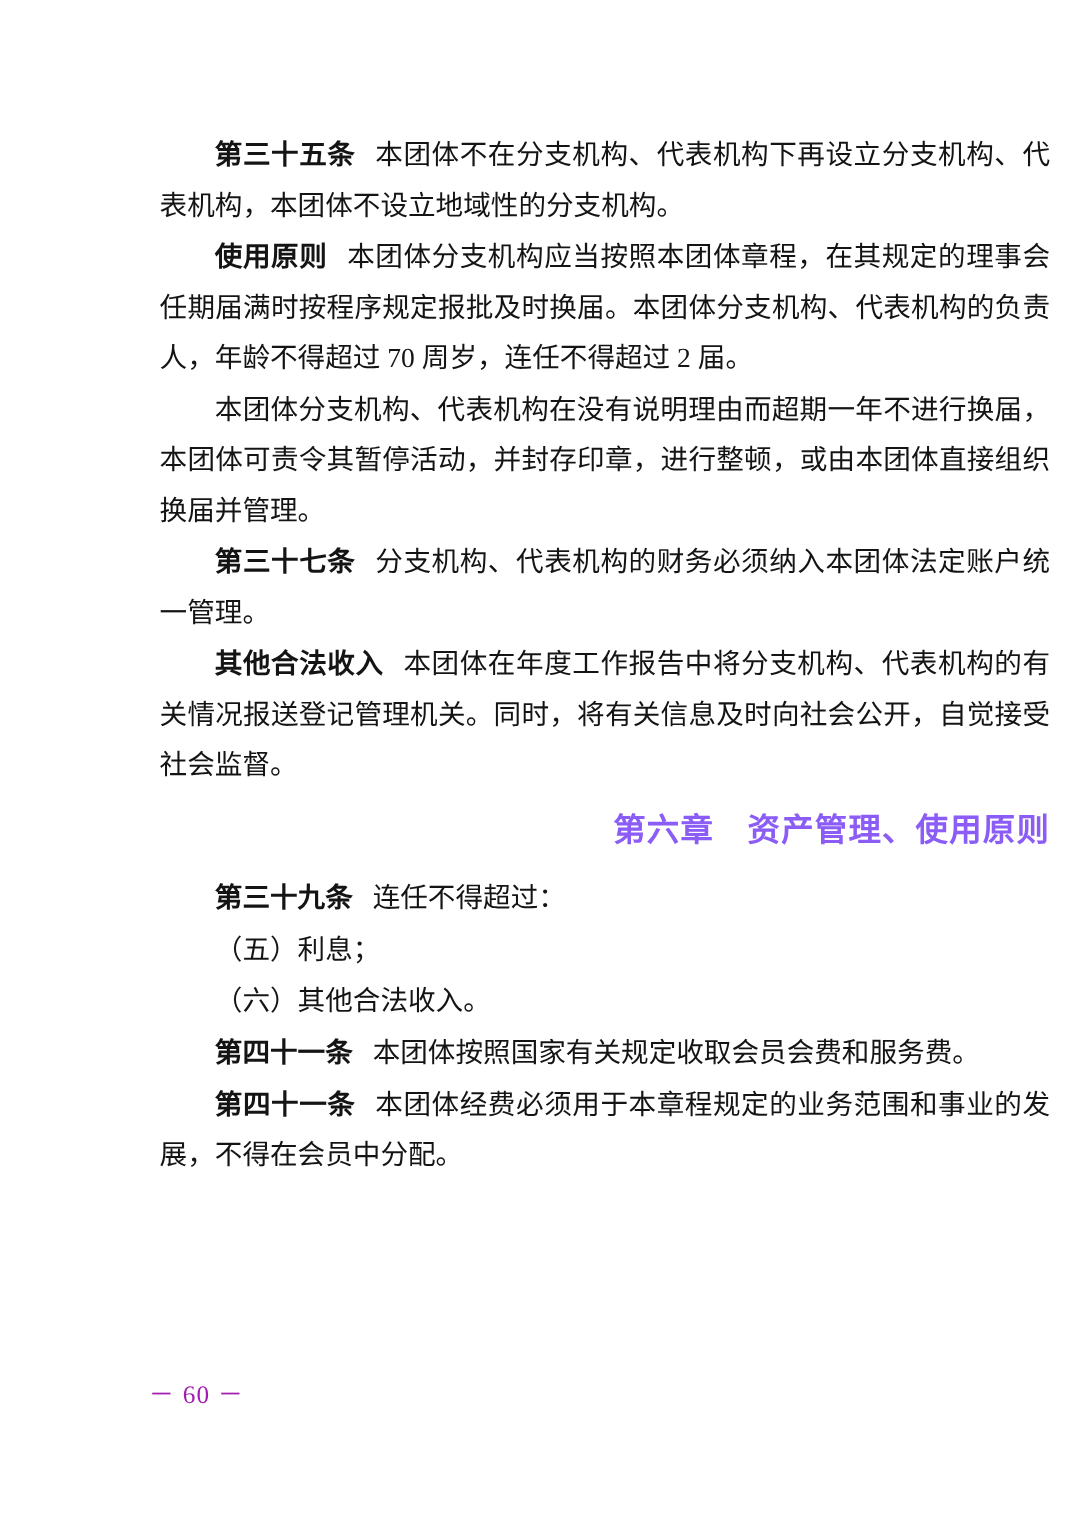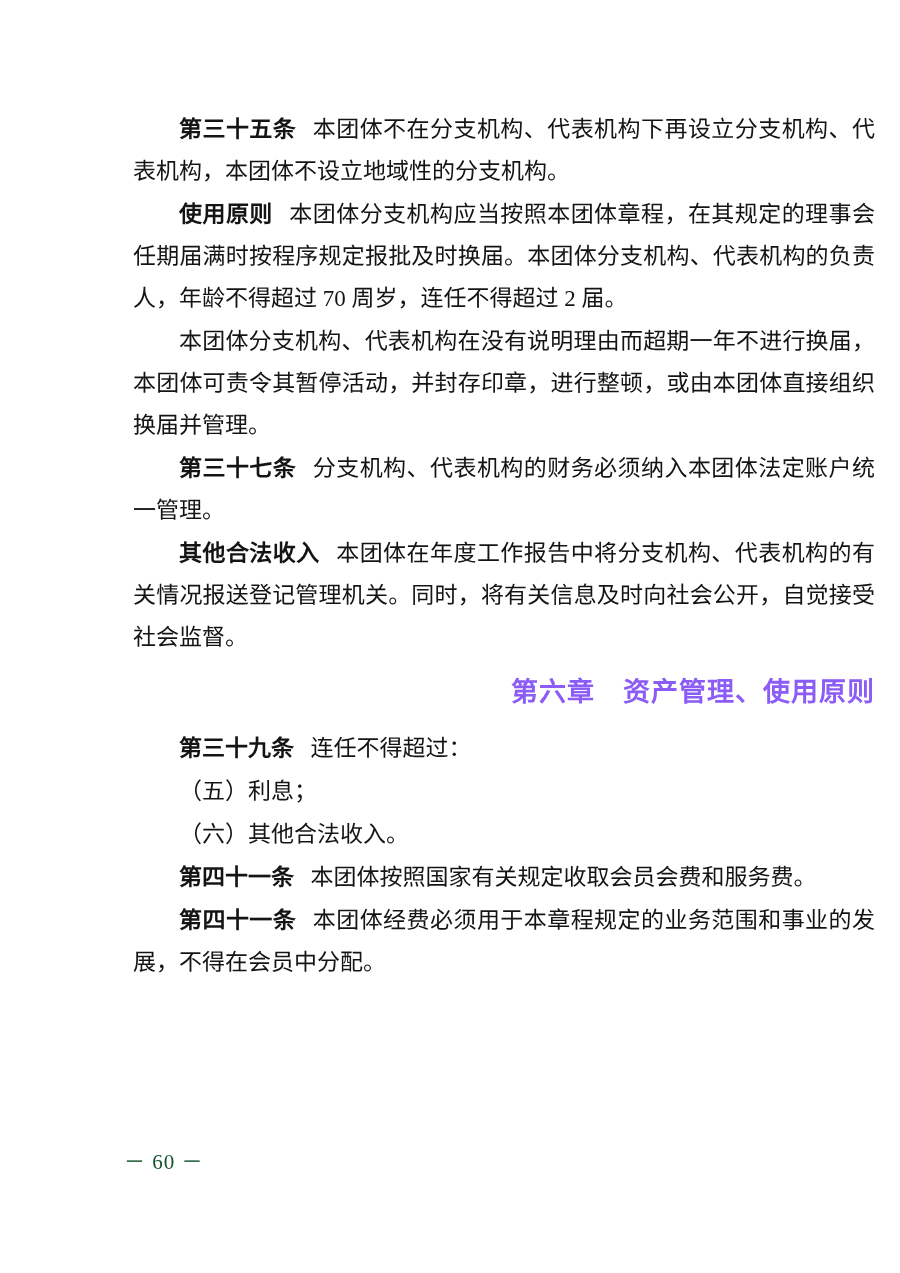--- a/index.html
+++ b/index.html
@@ -54,21 +54,21 @@
     font-family: "Liberation Sans", "DejaVu Sans", sans-serif;
     color: #8b5cf6;
   }
   .page-number {
     position: absolute;
     left: 76px;
     top: 1148px;
     font-size: 21px;
     line-height: 28px;
     letter-spacing: 1px;
-    color: #14532d;
+    color: #a21caf;
     font-family: "Liberation Serif", "DejaVu Serif", serif;
   }
 </style>
 </head>
 <body>
 
 <div class="page">
   <div class="content">
 
     <p class="para"><span class="lead">第三十五条</span><span class="ptext">本团体不在分支机构、代表机构下再设立分支机构、代表机构，本团体不设立地域性的分支机构。</span></p>

